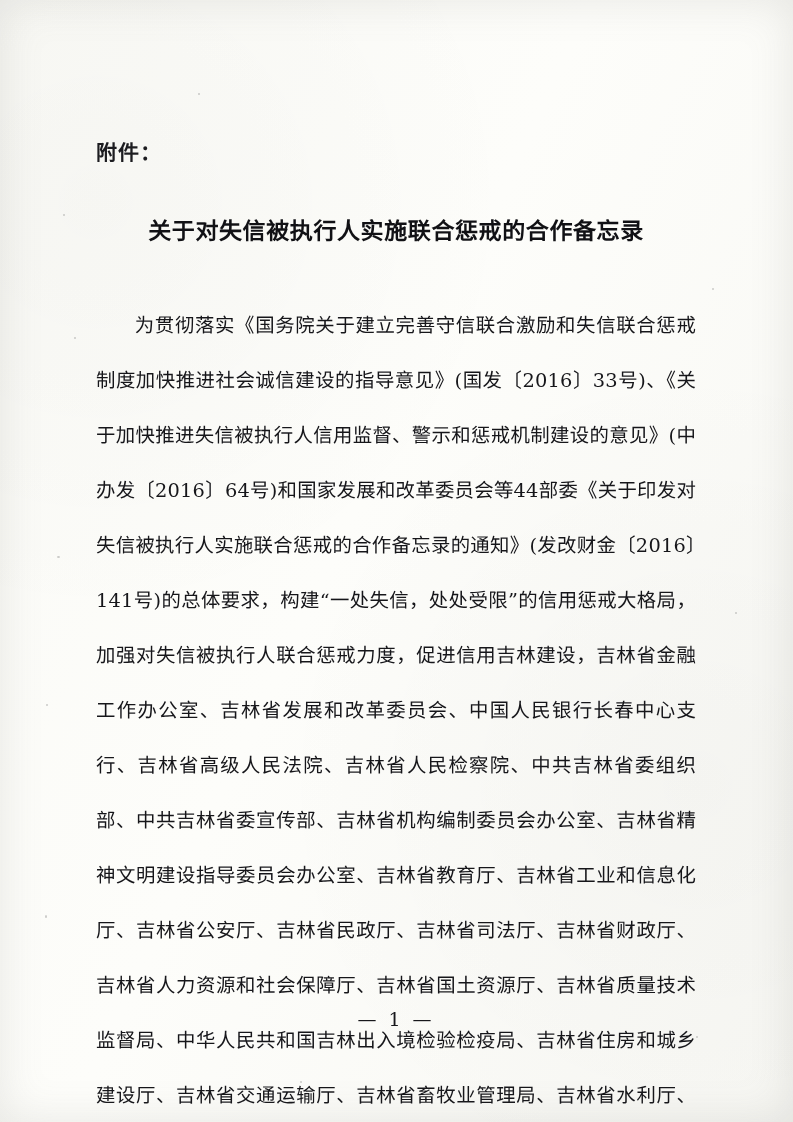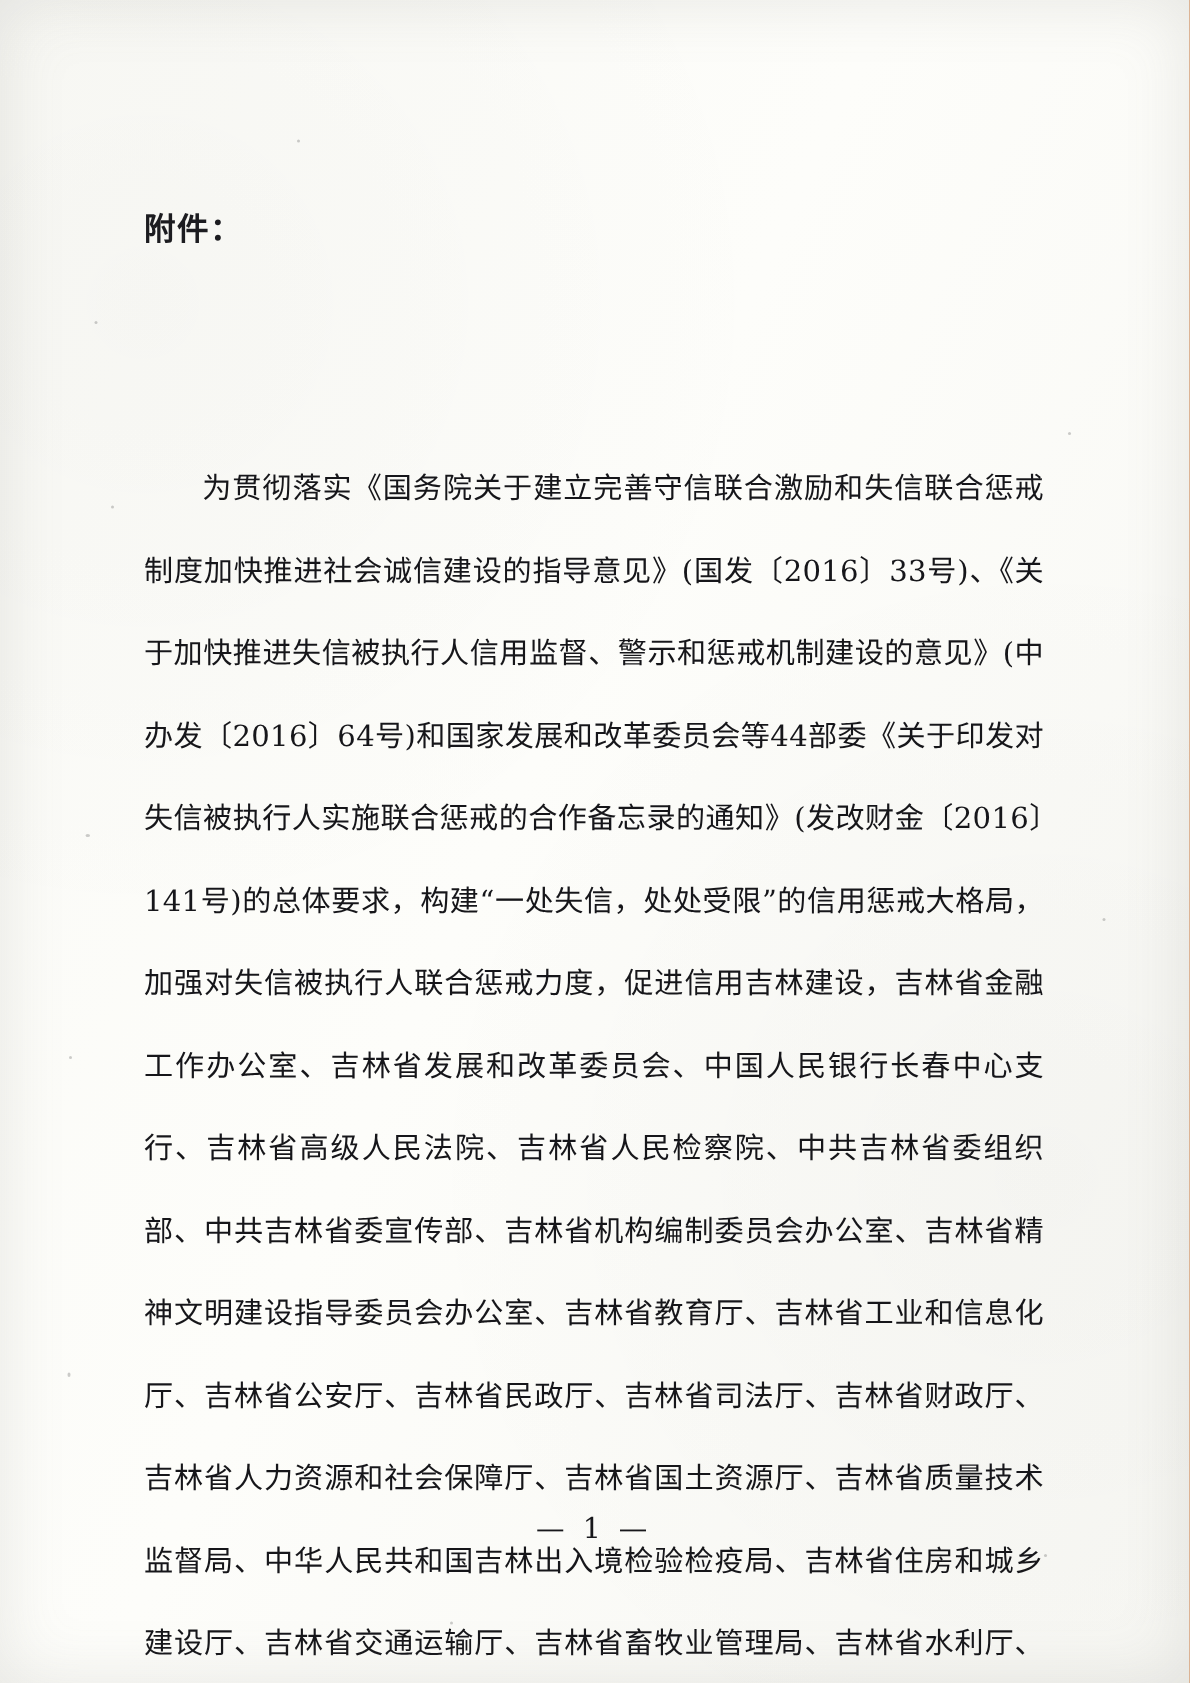--- a/index.html
+++ b/index.html
@@ -9,21 +9,21 @@
     background: #b8b8b8;
   }
   body {
     font-family: "DejaVu Serif", "Liberation Serif", serif;
   }
   .page {
     position: relative;
     width: 793px;
     height: 1122px;
     margin: 0 auto;
-    background: #f97316;
+    background: #737373;
     overflow: hidden;
     box-shadow: 0 0 0 1px #d8d8d4;
   }
   
   .paper-tint {
     position: absolute;
     inset: 0;
     background:
       radial-gradient(circle at 12% 18%, rgba(0,0,0,0.020) 0%, rgba(0,0,0,0) 38%),
       radial-gradient(circle at 88% 70%, rgba(0,0,0,0.018) 0%, rgba(0,0,0,0) 42%),
@@ -120,20 +120,21 @@
   <div class="speck" style="left:712px; top:288px;  width:2px; height:2px;"></div>
   <div class="speck" style="left:735px; top:612px;  width:2px; height:2px;"></div>
   <div class="speck" style="left:696px; top:1036px; width:2px; height:2px;"></div>
   <div class="speck" style="left:300px; top:1081px; width:2px; height:2px;"></div>
   <div class="speck" style="left:198px; top:93px;   width:2px; height:2px;"></div>
 
   <div class="content">
 
     <div class="attachment-label">附件：</div>
 
+    <div class="doc-title">关于对失信被执行人实施联合惩戒的合作备忘录</div>
 
     <div class="body-text">
       <p>为贯彻落实《国务院关于建立完善守信联合激励和失信联合惩戒制度加快推进社会诚信建设的指导意见》(国发〔2016〕33号)、《关于加快推进失信被执行人信用监督、警示和惩戒机制建设的意见》(中办发〔2016〕64号)和国家发展和改革委员会等44部委《关于印发对失信被执行人实施联合惩戒的合作备忘录的通知》(发改财金〔2016〕141号)的总体要求，构建“一处失信，处处受限”的信用惩戒大格局，加强对失信被执行人联合惩戒力度，促进信用吉林建设，吉林省金融工作办公室、吉林省发展和改革委员会、中国人民银行长春中心支行、吉林省高级人民法院、吉林省人民检察院、中共吉林省委组织部、中共吉林省委宣传部、吉林省机构编制委员会办公室、吉林省精神文明建设指导委员会办公室、吉林省教育厅、吉林省工业和信息化厅、吉林省公安厅、吉林省民政厅、吉林省司法厅、吉林省财政厅、吉林省人力资源和社会保障厅、吉林省国土资源厅、吉林省质量技术监督局、中华人民共和国吉林出入境检验检疫局、吉林省住房和城乡建设厅、吉林省交通运输厅、吉林省畜牧业管理局、吉林省水利厅、吉林省商务厅、吉林省文化厅、吉林省卫生和计划生育委员会、吉林省人民政府国有资</p>
     </div>
 
     <div class="page-number">— 1 —</div>
 
   </div>
 
   <div class="edge-shade"></div>

